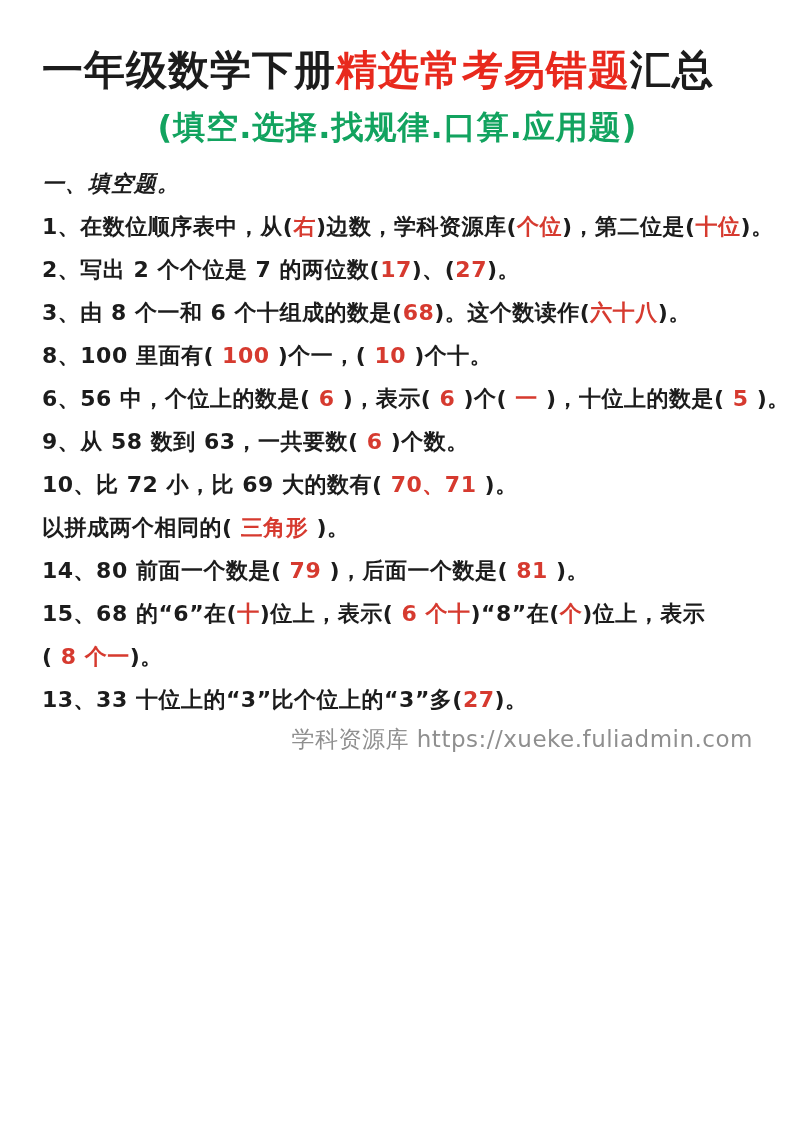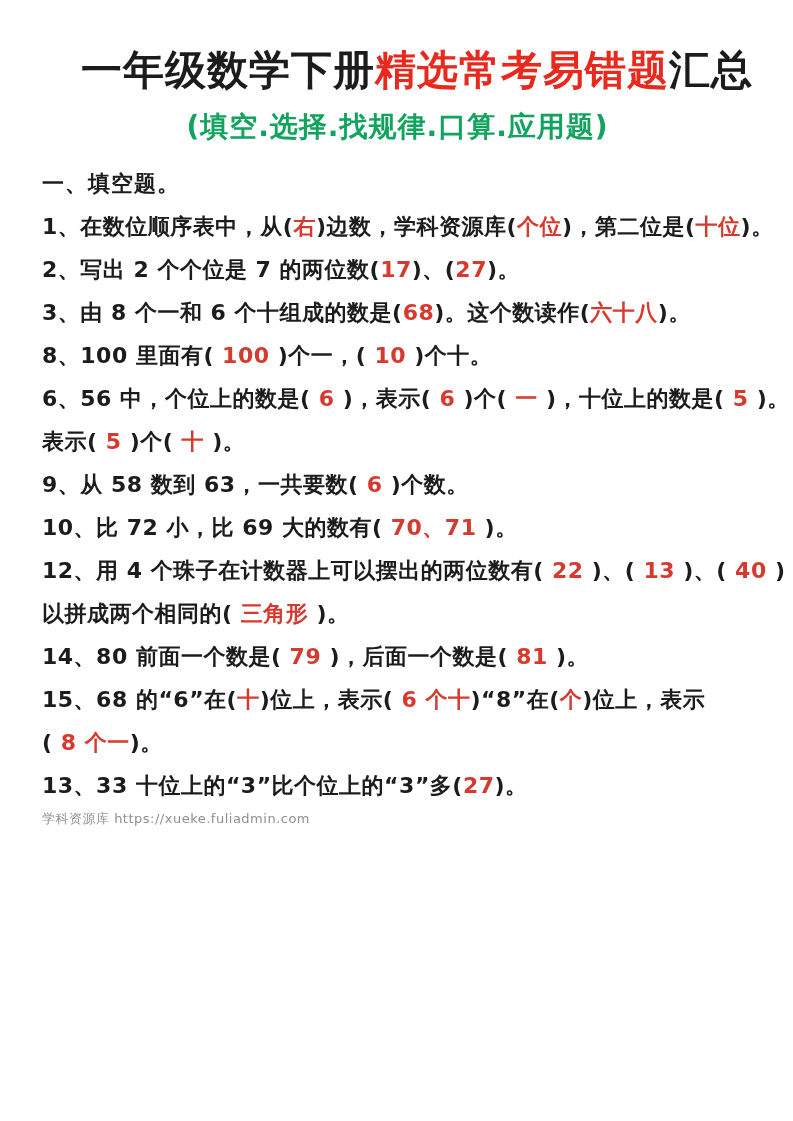--- a/index.html
+++ b/index.html
@@ -10,55 +10,56 @@
     --text-black:#1c1c1c;
   }
   *{margin:0;padding:0;box-sizing:border-box;}
   html,body{width:793px;height:1121px;background:#ffffff;overflow:hidden;}
   body{
     font-family:"DejaVu Sans","Liberation Sans",sans-serif;
     color:var(--text-black);
   }
   .page{width:793px;height:1121px;padding:44px 40px 0 42px;}
   .title{
-    text-align:right;
+    text-align:left;
     font-size:41px;
     font-weight:700;
     line-height:52px;
     letter-spacing:1px;
     white-space:nowrap;
   }
   .title .red{color:var(--title-red);}
   .subtitle{
     text-align:center;
-    font-size:28px;
+    font-size:32px;
     font-weight:700;
     color:var(--subtitle-green);
     line-height:34px;
     margin-top:14px;
     letter-spacing:1px;
   }
   .content{margin-top:18px;}
   .section-heading{
     font-size:22px;
     font-weight:700;
     line-height:43px;
     letter-spacing:1px;
+    font-style:italic;
   }
   .line{
     font-size:22px;
     font-weight:600;
     line-height:43px;
     letter-spacing:0.5px;
     white-space:nowrap;
   }
   .line .red{color:var(--answer-red);}
   .footer{
-    text-align:left;
-    font-size:13px;
+    text-align:right;
+    font-size:23px;
     color:var(--footer-gray);
     margin-top:3px;
     letter-spacing:0.5px;
   }
 </style>
 </head>
 <body>
 
 <div class="page">
 
@@ -68,24 +69,22 @@
 
   <div class="content">
     <p class="section-heading">一、填空题。</p>
 
     <div>
         <p class="line"><span>1、在数位顺序表中，从(</span><span class="red">右</span><span>)边数，学科资源库(</span><span class="red">个位</span><span>)，第二位是(</span><span class="red">十位</span><span>)。</span></p>
         <p class="line"><span>2、写出 2 个个位是 7 的两位数(</span><span class="red">17</span><span>)、(</span><span class="red">27</span><span>)。</span></p>
         <p class="line"><span>3、由 8 个一和 6 个十组成的数是(</span><span class="red">68</span><span>)。这个数读作(</span><span class="red">六十八</span><span>)。</span></p>
         <p class="line"><span>8、100 里面有( </span><span class="red">100</span><span> )个一，( </span><span class="red">10</span><span> )个十。</span></p>
         <p class="line"><span>6、56 中，个位上的数是(</span><span class="red"> 6 </span><span>)，表示(</span><span class="red"> 6 </span><span>)个( </span><span class="red">一</span><span> )，十位上的数是(</span><span class="red"> 5 </span><span>)。</span></p>
-        <p class="line"><span>表示(</span><span class="red"> 5 </span><span>)个( </span><span class="red">十</span><span> )。</span></p>
         <p class="line"><span>9、从 58 数到 63，一共要数(</span><span class="red"> 6 </span><span>)个数。</span></p>
         <p class="line"><span>10、比 72 小，比 69 大的数有( </span><span class="red">70、71</span><span> )。</span></p>
-        <p class="line"><span>12、用 4 个珠子在计数器上可以摆出的两位数有( </span><span class="red">22</span><span> )、( </span><span class="red">13</span><span> )、( </span><span class="red">40</span><span> )</span></p>
         <p class="line"><span>以拼成两个相同的( </span><span class="red">三角形</span><span> )。</span></p>
         <p class="line"><span>14、80 前面一个数是( </span><span class="red">79</span><span> )，后面一个数是( </span><span class="red">81</span><span> )。</span></p>
         <p class="line"><span>15、68 的“6”在(</span><span class="red">十</span><span>)位上，表示(</span><span class="red"> 6 个十</span><span>)“8”在(</span><span class="red">个</span><span>)位上，表示</span></p>
         <p class="line"><span>(</span><span class="red"> 8 个一</span><span>)。</span></p>
         <p class="line"><span>13、33 十位上的“3”比个位上的“3”多(</span><span class="red">27</span><span>)。</span></p>
       </div>
   </div>
 
   <div class="footer">学科资源库 https://xueke.fuliadmin.com</div>
 

